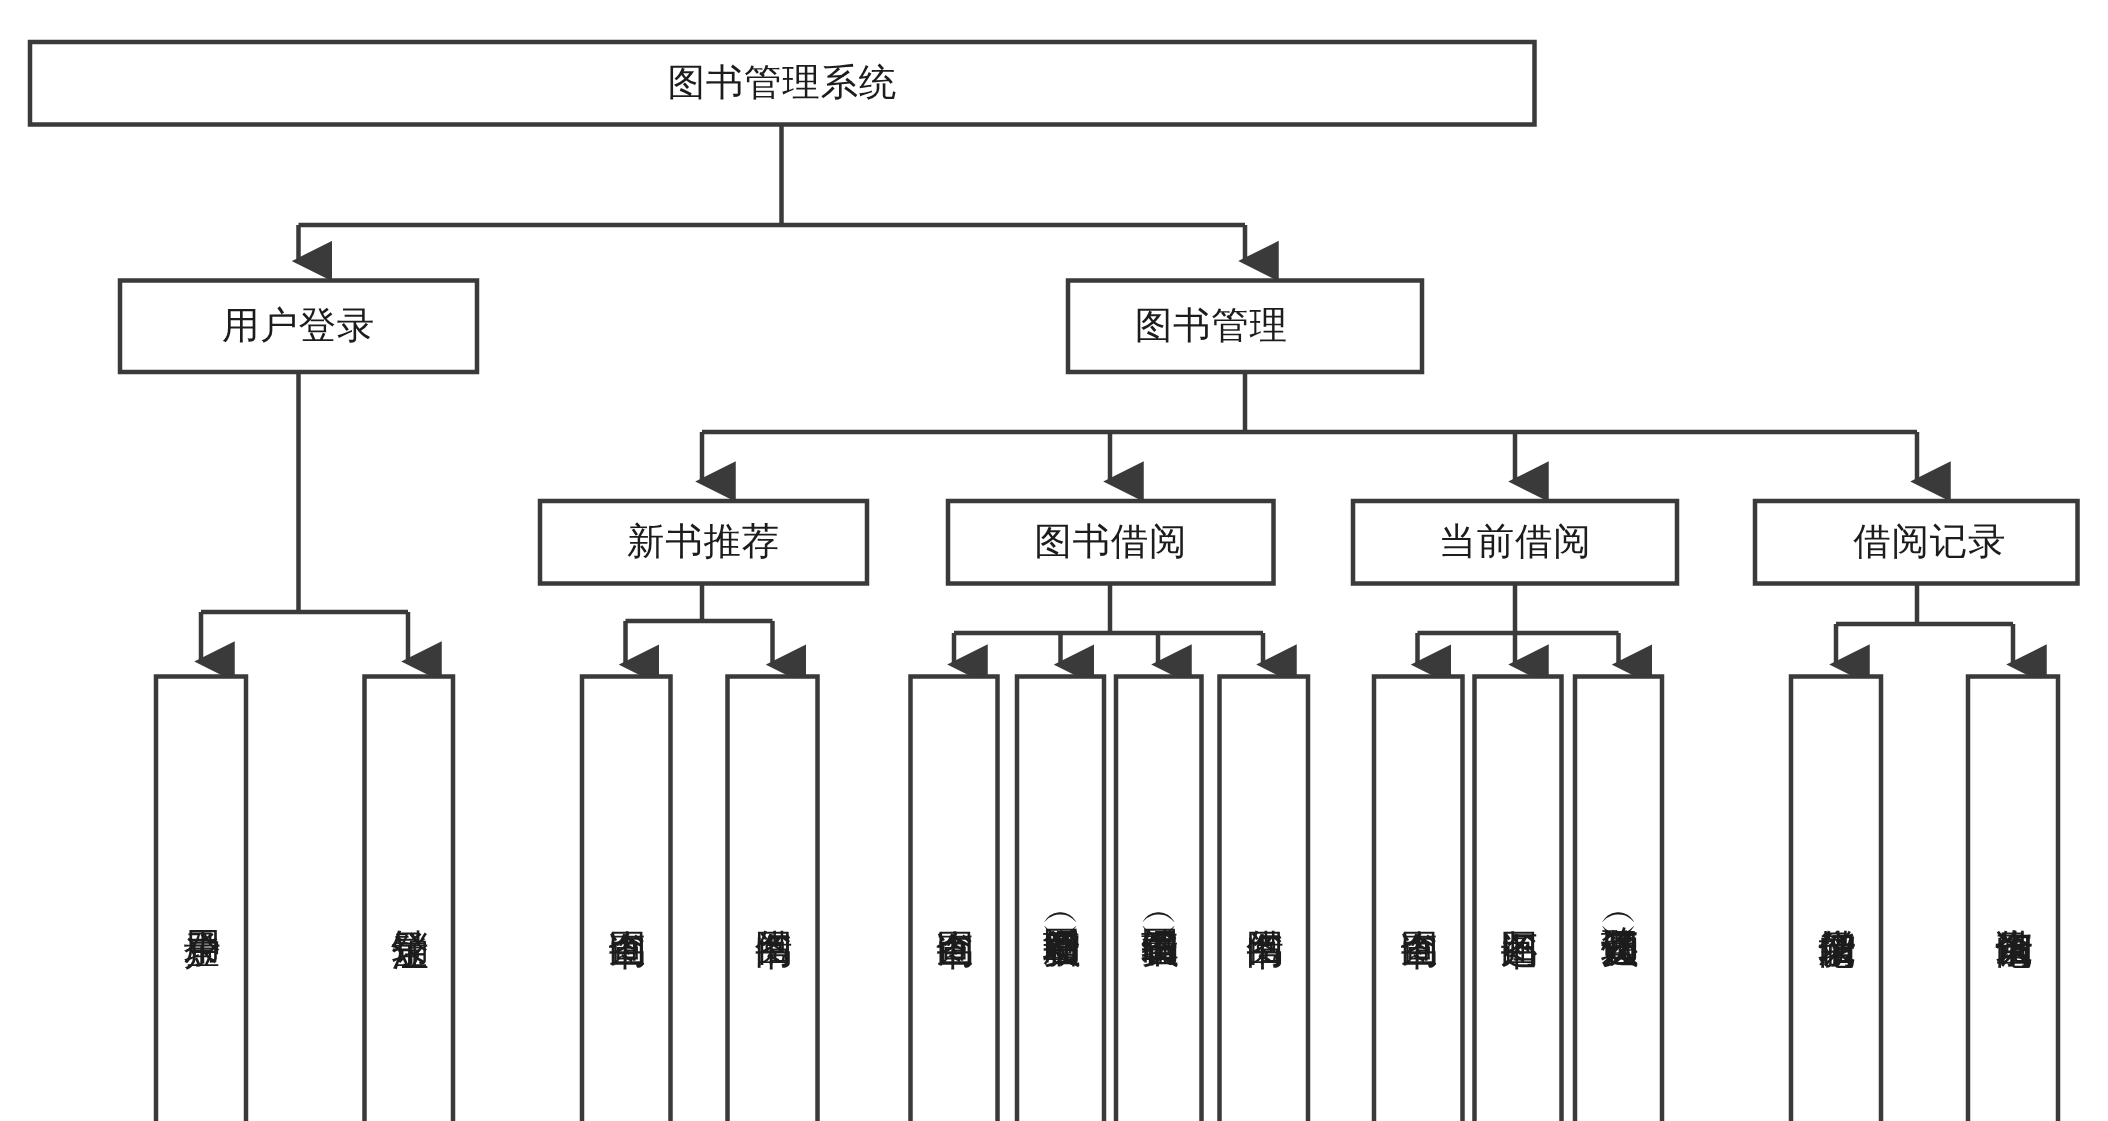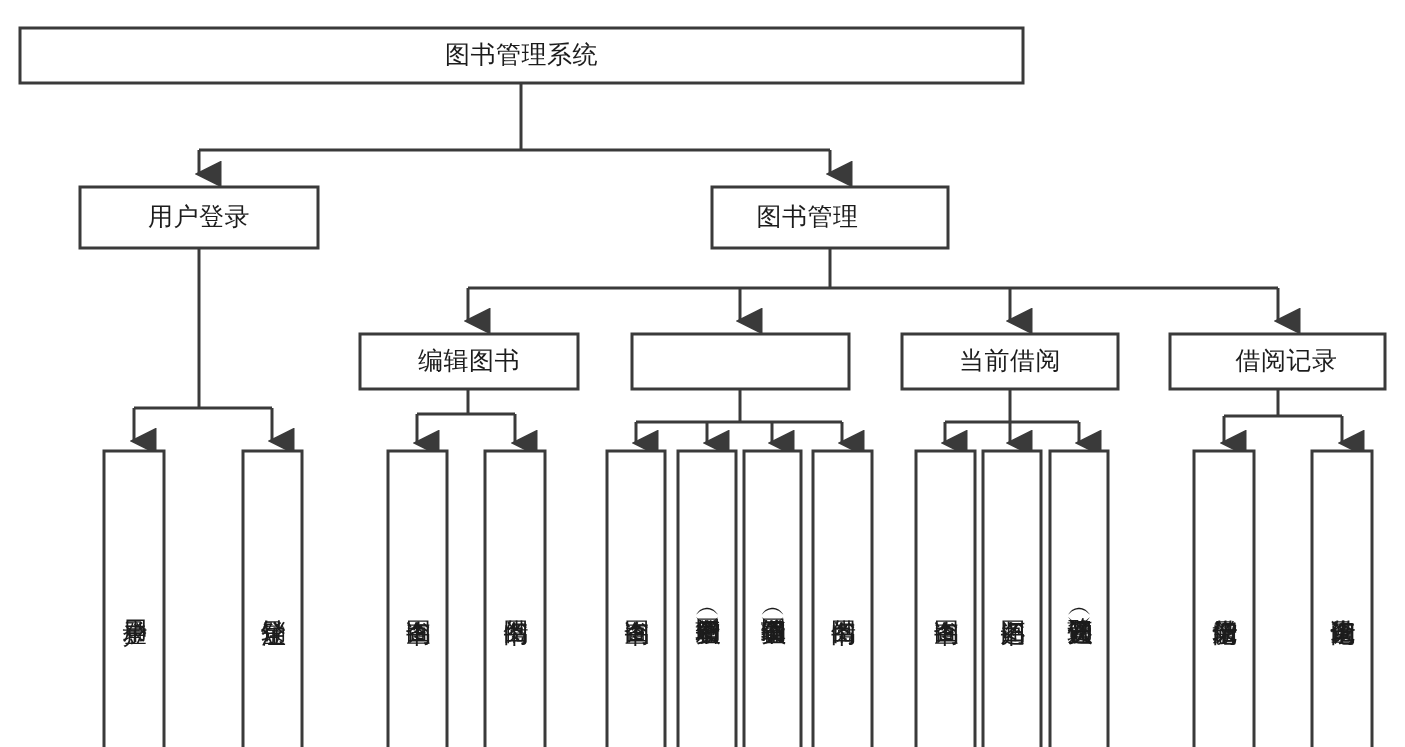--- a/index.html
+++ b/index.html
@@ -163,21 +163,22 @@
     <rect class="node-box" x="1050" y="435" width="58" height="299"></rect>
     <rect class="node-box" x="1194" y="435" width="60" height="299"></rect>
     <rect class="node-box" x="1312" y="435" width="60" height="299"></rect>
   </svg>
 
   <div class="node-label-h" style="left:20px;  top:12px;  width:1003px; height:55px;">图书管理系统</div>
 
   <div class="node-label-h" style="left:80px;  top:171px; width:238px; height:61px;">用户登录</div>
   <div class="node-label-h" style="left:712px; top:171px; width:191px; height:61px;">图书管理</div>
 
-  <div class="node-label-h" style="left:360px;  top:318px; width:218px; height:55px;">编辑图书</div>
+  <div class="node-label-h" style="left:360px;  top:318px; width:218px; height:55px;">新书推荐</div>
+  <div class="node-label-h" style="left:632px;  top:318px; width:217px; height:55px;">图书借阅</div>
   <div class="node-label-h" style="left:902px;  top:318px; width:216px; height:55px;">当前借阅</div>
   <div class="node-label-h" style="left:1170px; top:318px; width:233px; height:55px;">借阅记录</div>
 
   <div class="node-label-v" style="left:104px;  top:435px; width:60px; height:299px;">用户登录</div>
   <div class="node-label-v" style="left:243px;  top:435px; width:59px; height:299px;">注销登录</div>
   <div class="node-label-v" style="left:388px;  top:435px; width:59px; height:299px;">查询图书</div>
   <div class="node-label-v" style="left:485px;  top:435px; width:60px; height:299px;">借阅图书</div>
   <div class="node-label-v" style="left:607px;  top:435px; width:58px; height:299px;">查询图书</div>
   <div class="node-label-v" style="left:678px;  top:435px; width:58px; height:299px;">新增图书（管理员）</div>
   <div class="node-label-v" style="left:744px;  top:435px; width:57px; height:299px;">编辑图书（管理员）</div>

